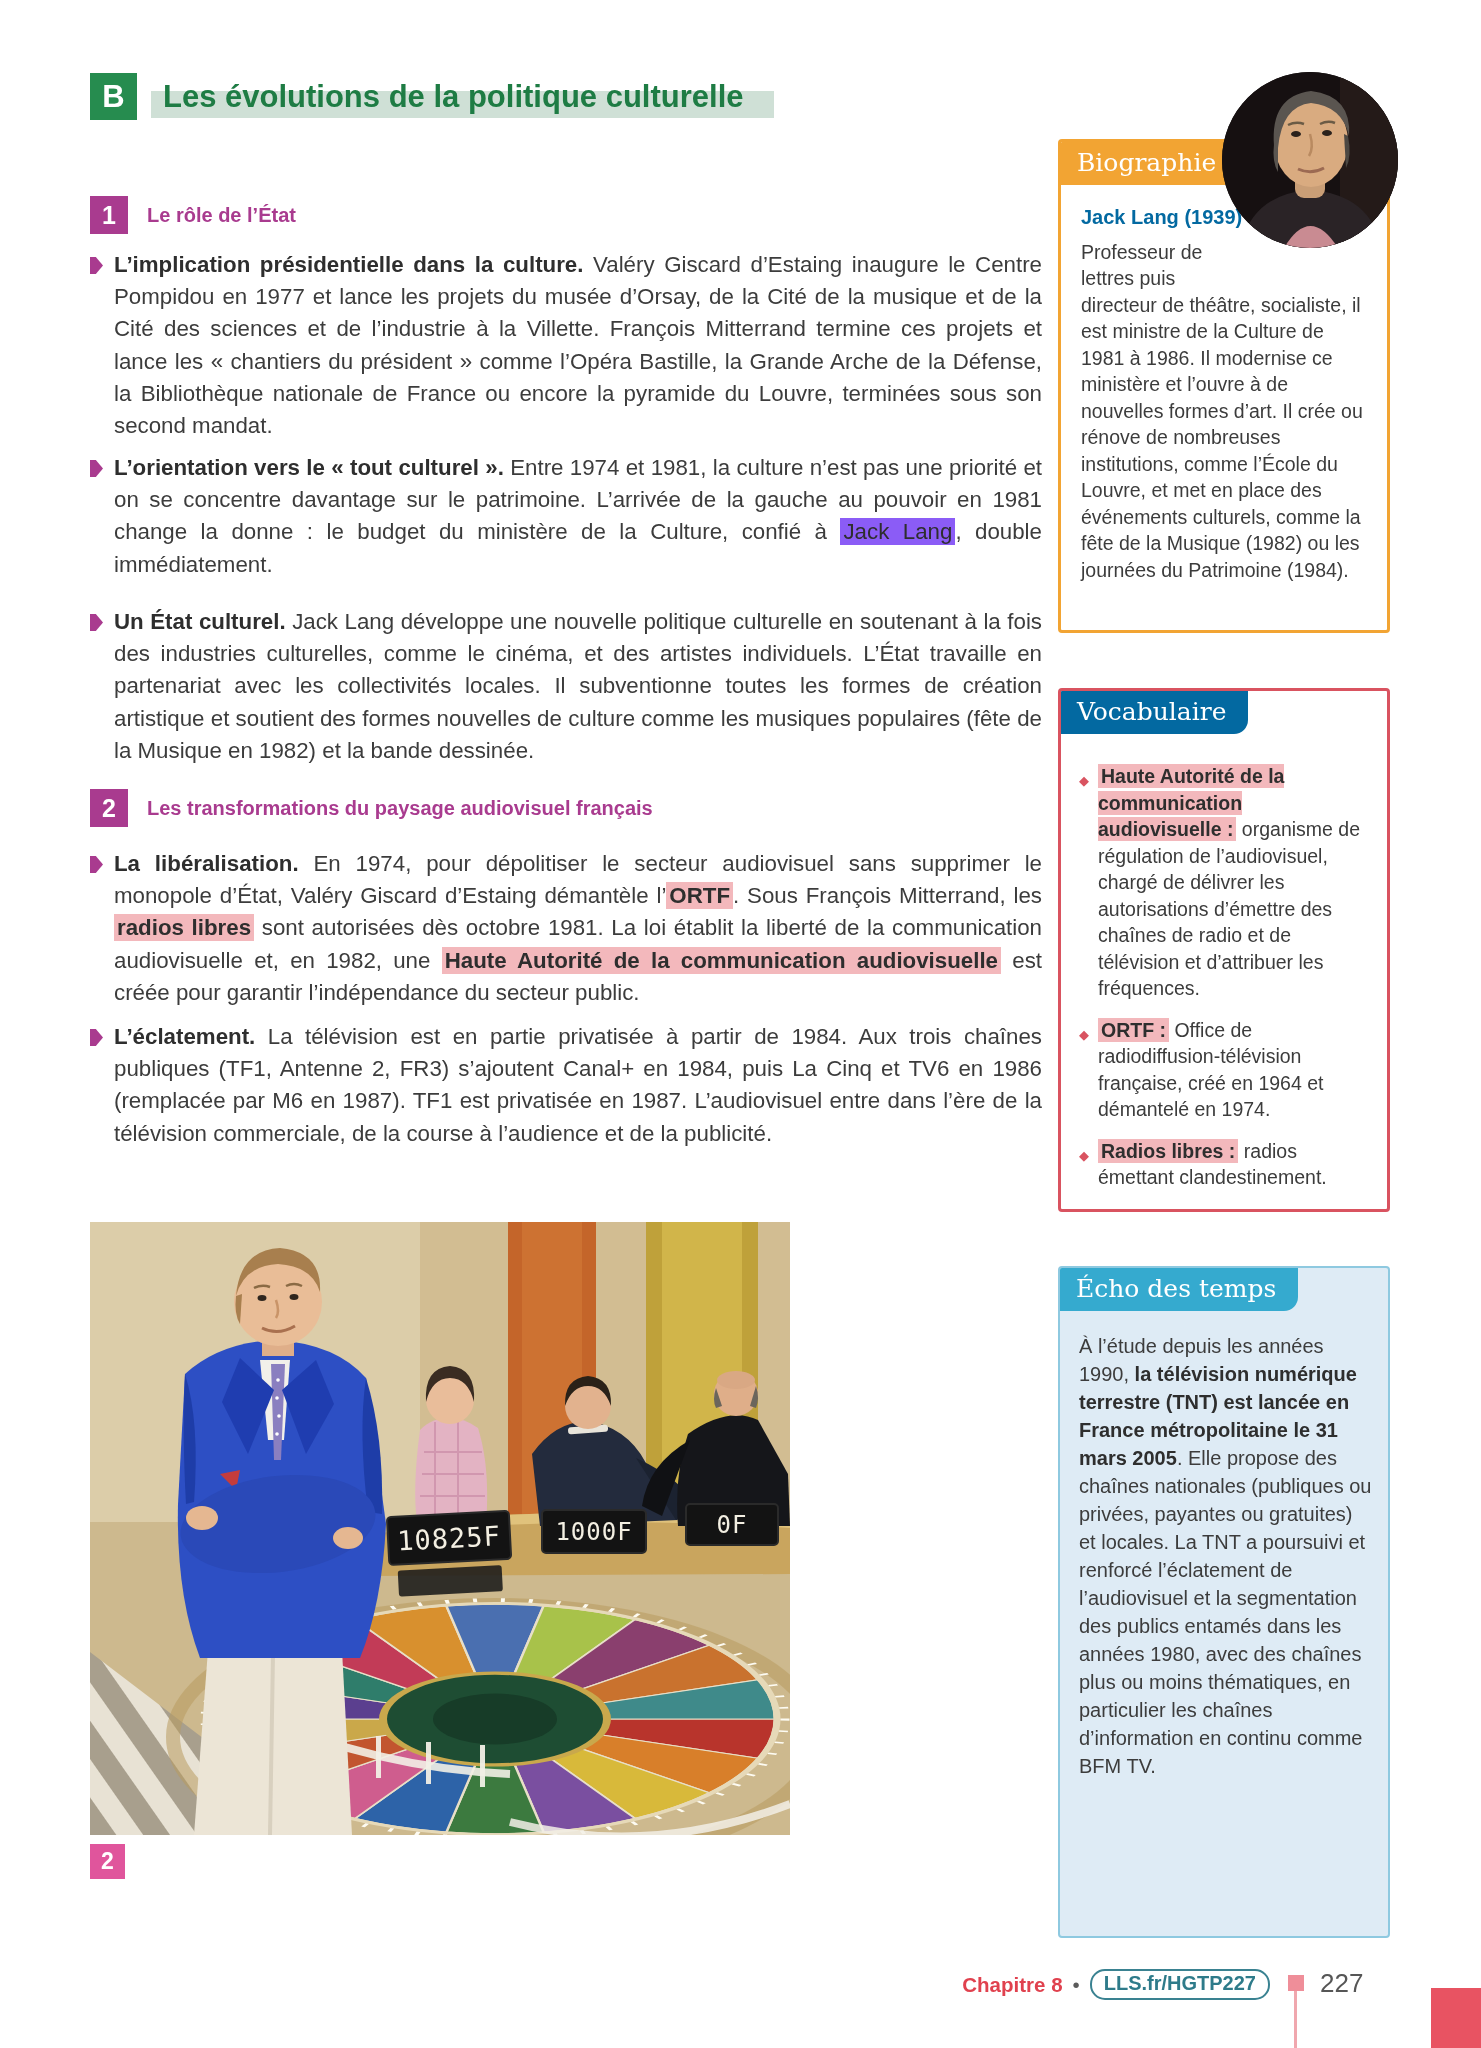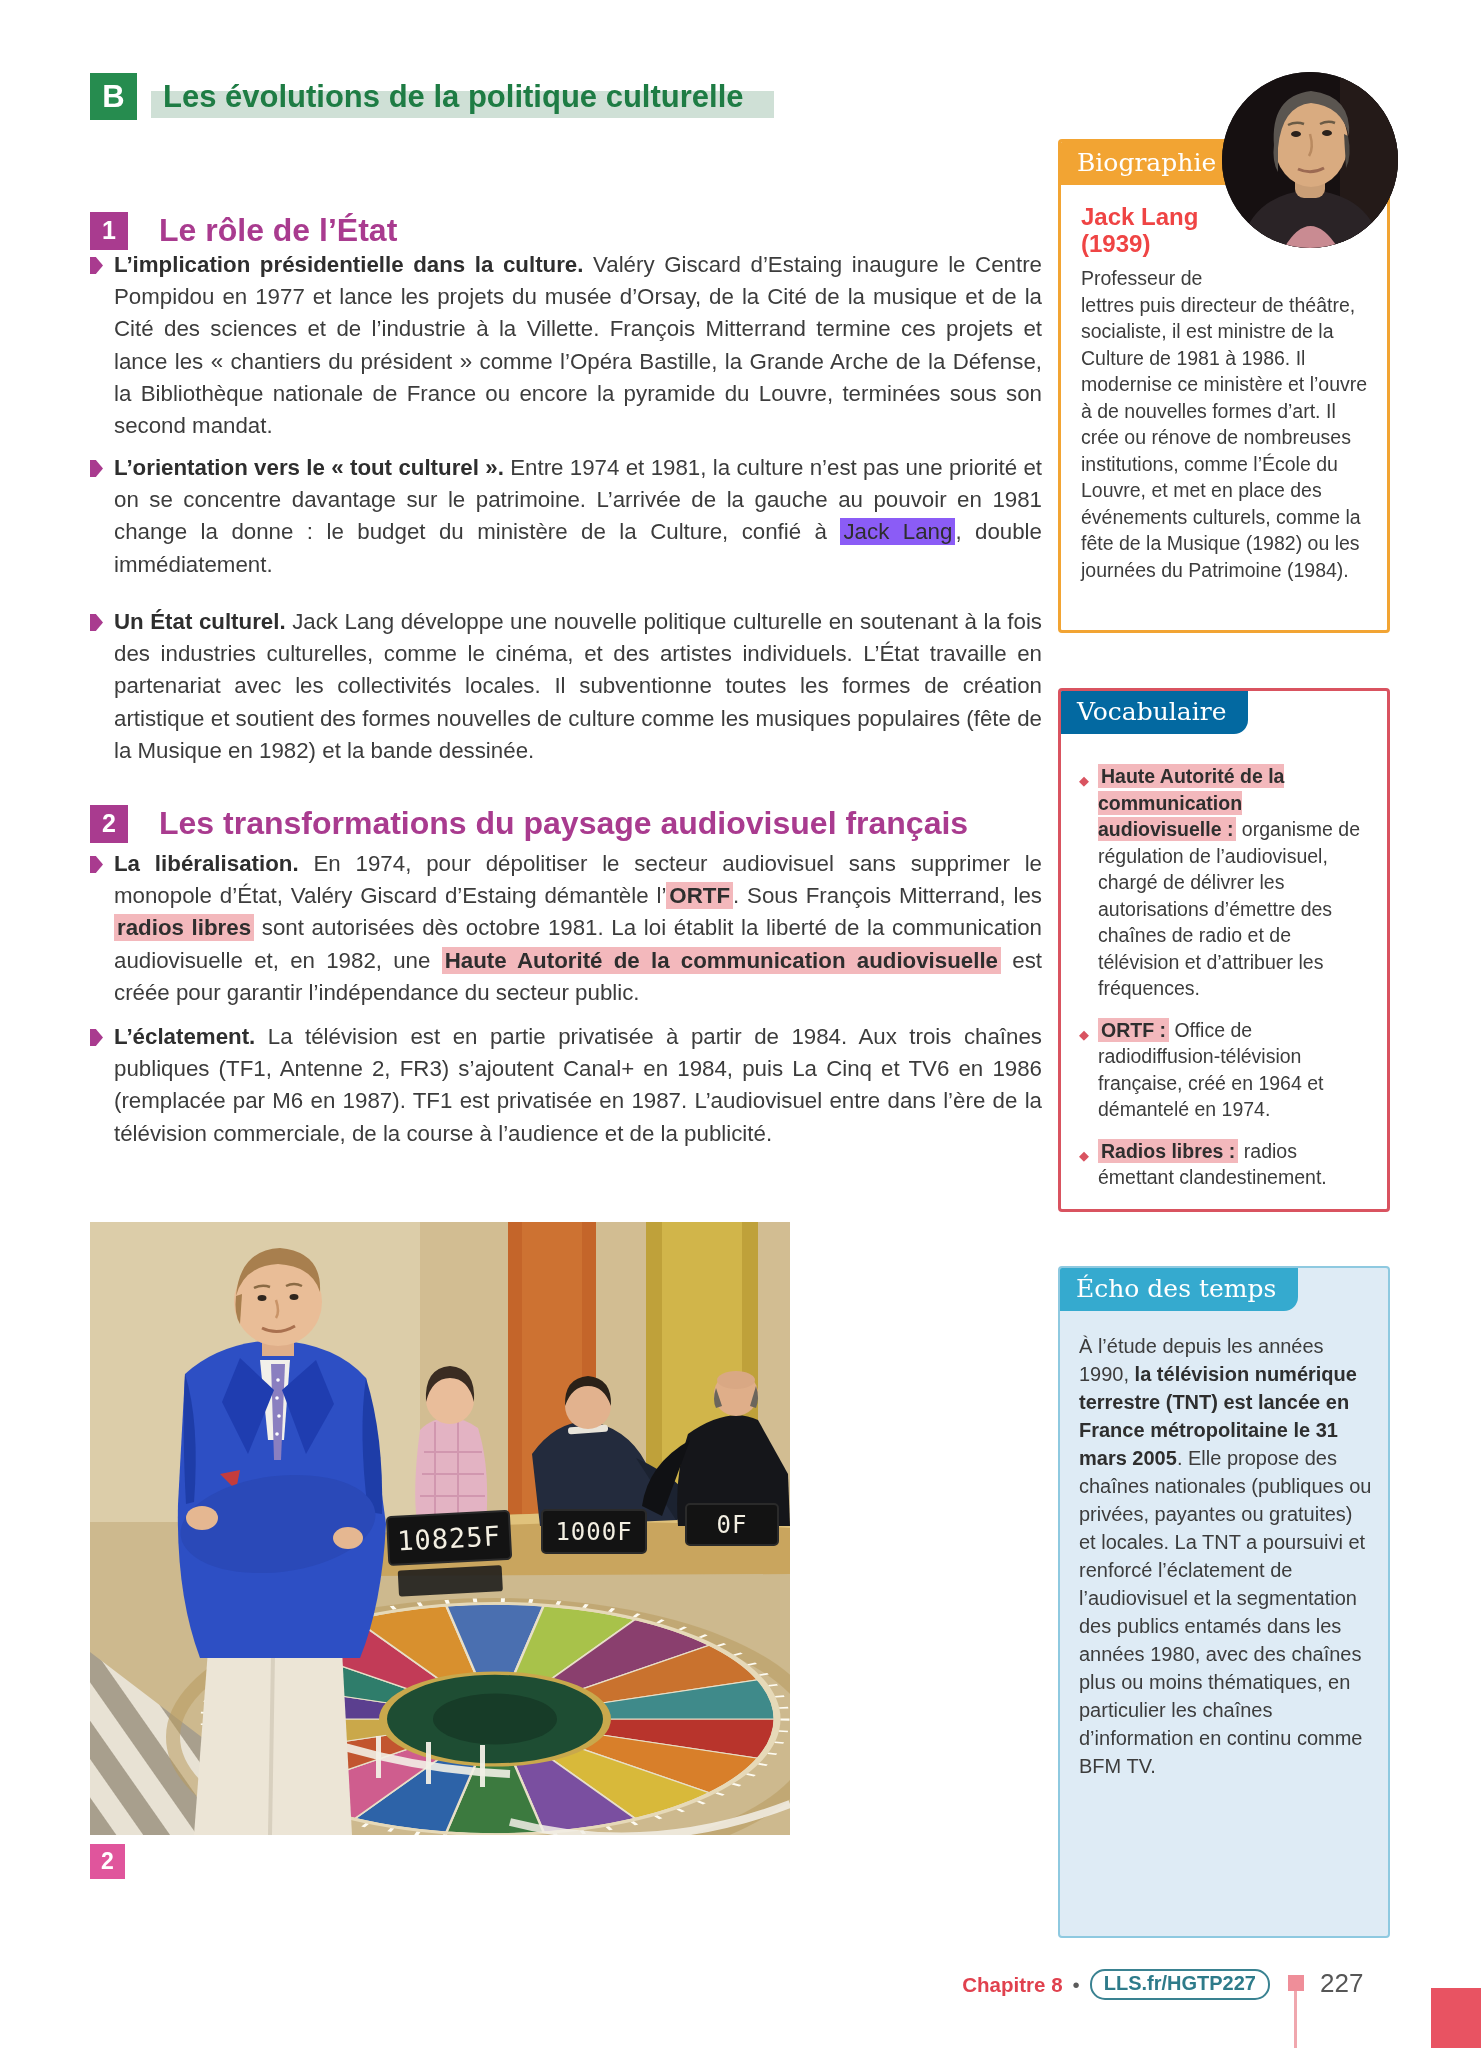--- a/index.html
+++ b/index.html
@@ -13,21 +13,21 @@
   .b-title{margin:0 0 0 14px;font-size:31px;font-weight:bold;color:#1e7c44;line-height:47px;}
   .hl-green{background:linear-gradient(180deg, rgba(0,0,0,0) 32%, #cfe0d6 32%);padding:0 30px 4px 12px;}
 
   
   .sec-head{position:absolute;display:flex;align-items:center;gap:15px;}
   .sec-head-1{left:90px;top:196px;}
   .sec-head-2{left:90px;top:789px;}
   .num-badge{width:38px;height:38px;background:#a93b8f;color:#fff;font-weight:bold;font-size:25px;
              display:flex;align-items:center;justify-content:center;flex:0 0 auto;}
   .num-badge.pink{background:#e0559c;width:35px;height:35px;font-size:23px;}
-  .sec-title{margin:16px;font-size:32px;font-weight:bold;color:#a93b8f;}
+  .sec-title{margin:4px;font-size:20px;font-weight:bold;color:#a93b8f;}
 
   
   .bullet{position:absolute;left:90px;width:952px;display:flex;gap:11px;}
   .bullet-1{top:249px;} .bullet-2{top:452px;} .bullet-3{top:606px;}
   .bullet-4{top:848px;} .bullet-5{top:1021px;}
   .arrow{flex:0 0 13px;height:17px;margin-top:8px;background:#a93b8f;
          clip-path:polygon(0 0,45% 0,100% 50%,45% 100%,0 100%);}
   .bullet p{flex:1;margin:0;font-size:22.3px;line-height:32.2px;text-align:justify;color:#3c3c3c;}
 
   .seg-n{} .seg-b{font-weight:bold;color:#2e2e2e;}
@@ -41,21 +41,21 @@
        font-size:25px;padding:6px 22px 8px 16px;border-radius:0 0 14px 0;}
   .bio-box{left:1058px;top:139px;width:332px;height:494px;border:3px solid #f2a433;}
   .bio-box .tab{background:#f2a433;}
   .vocab-box{left:1058px;top:688px;width:332px;height:524px;border:3px solid #d95360;}
   .vocab-box .tab{background:#0369a1;}
   .echo-box{left:1058px;top:1266px;width:332px;height:672px;background:#deebf5;border:2px solid #8ec9e0;}
   .echo-box .tab{background:#35aacf;}
 
   .bio-content{padding:62px 18px 0 20px;font-size:19.5px;line-height:26.5px;}
   .bio-spacer{float:right;width:126px;height:118px;margin:-62px -18px 6px 8px;}
-  .bio-name{font-weight:bold;font-size:24px;color:#ef4444;margin:0 0 8px 0;}
+  .bio-name{font-weight:bold;font-size:20px;color:#0369a1;margin:0 0 8px 0;}
   .bio-text{margin:0;}
 
   .vocab-content{padding:72px 16px 0 18px;}
   .vocab-entry{display:flex;gap:9px;margin-bottom:15px;font-size:19.5px;line-height:26.5px;}
   .diamond{flex:0 0 auto;color:#d95360;font-size:13px;margin-top:5px;}
   .vocab-entry p{margin:0;}
 
   .echo-content{padding:64px 16px 0 19px;font-size:20px;line-height:28px;}
   .echo-content p{margin:0;}
 

